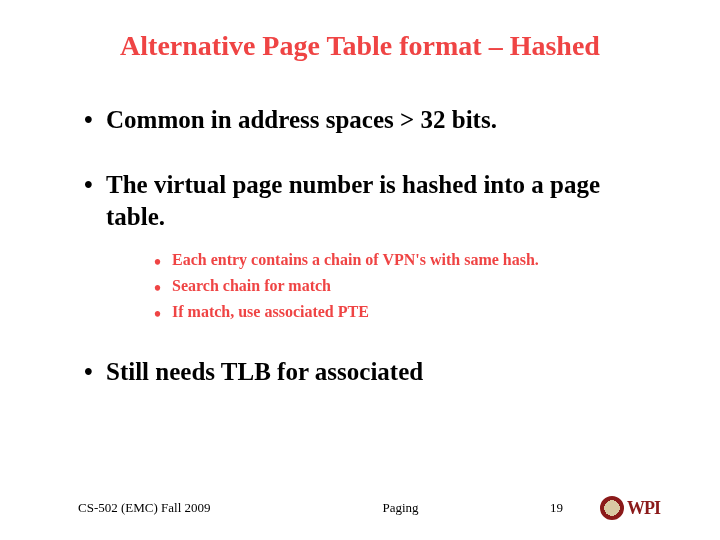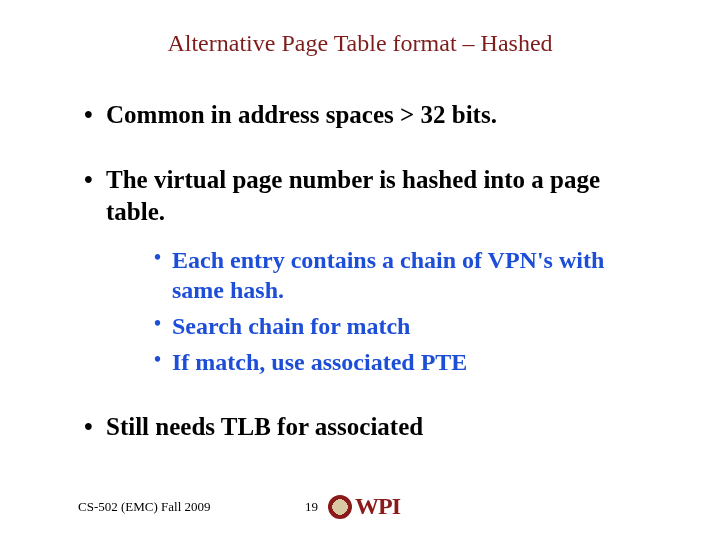--- a/index.html
+++ b/index.html
@@ -9,25 +9,25 @@
     background: #ffffff;
     font-family: "Times New Roman", Times, serif;
     color: #000000;
     position: relative;
     overflow: hidden;
   }
   .slide {
     padding: 30px 60px 0 60px;
   }
   .title {
-    font-size: 24px;
-    color: #7f1d1d;
+    font-size: 28px;
+    color: #ef4444;
     text-align: center;
     margin-bottom: 42px;
-    font-weight: normal;
+    font-weight: bold;
   }
   ul.top {
     list-style: none;
     padding-left: 24px;
   }
   ul.top > li {
     font-size: 25px;
     color: #000;
     margin-bottom: 34px;
     position: relative;
@@ -41,22 +41,22 @@
     left: 0;
     top: 0;
     font-size: 25px;
   }
   ul.sub {
     list-style: none;
     padding-left: 48px;
     margin-top: 18px;
   }
   ul.sub > li {
-    font-size: 24px;
-    color: #1d4ed8;
+    font-size: 16px;
+    color: #ef4444;
     margin-bottom: 6px;
     position: relative;
     padding-left: 18px;
     line-height: 1.25;
   }
   ul.sub > li::before {
     content: "•";
     position: absolute;
     left: 0;
     top: 0;
@@ -65,20 +65,21 @@
   .footer {
     position: absolute;
     left: 0;
     right: 0;
     bottom: 20px;
     display: flex;
     align-items: center;
     font-size: 13px;
     color: #000;
     padding: 0 60px 0 78px;
+    gap: 27px;
   }
   .footer-left { flex: 0 0 auto; width: 200px; }
   .footer-center { flex: 1 1 auto; text-align: center; }
   .footer-page { flex: 0 0 auto; width: 40px; text-align: right; margin-right: 10px; }
   .logo {
     flex: 0 0 auto;
     display: flex;
     align-items: center;
     gap: 3px;
   }
@@ -86,21 +87,21 @@
     width: 24px;
     height: 24px;
     border-radius: 50%;
     border: 2px solid #8b1a1a;
     position: relative;
     background: radial-gradient(circle at 50% 50%, #d9c9a3 0 55%, #8b1a1a 55% 100%);
   }
   .wpi {
     font-family: Georgia, "Times New Roman", serif;
     font-weight: bold;
-    font-size: 24px;
+    font-size: 18px;
     color: #8b1a1a;
     letter-spacing: -1px;
   }
 </style>
 </head>
 <body>
 
 <div class="slide">
   <h1 class="title">Alternative Page Table format – Hashed</h1>
 
@@ -113,18 +114,19 @@
         <li>Search chain for match</li>
         <li>If match, use associated PTE</li>
       </ul>
     </li>
     <li>Still needs TLB for associated</li>
   </ul>
 </div>
 
 <div class="footer">
   <div class="footer-left">CS-502 (EMC) Fall 2009</div>
+  <div class="footer-center">Paging</div>
   <div class="footer-page">19</div>
   <div class="logo">
     <div class="seal"></div>
     <div class="wpi">WPI</div>
   </div>
 </div>
 
 </body></html>

